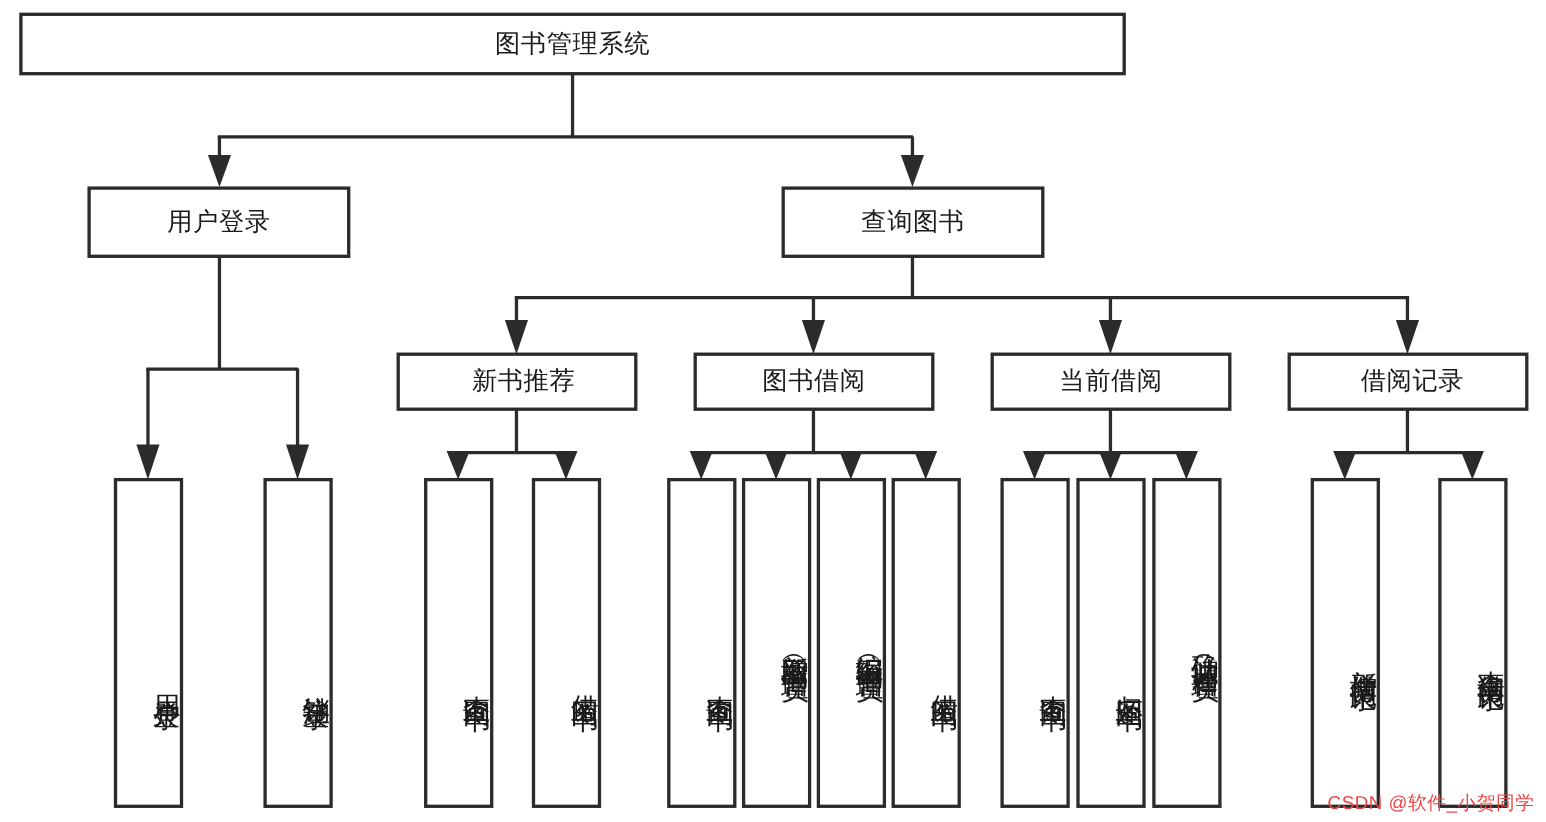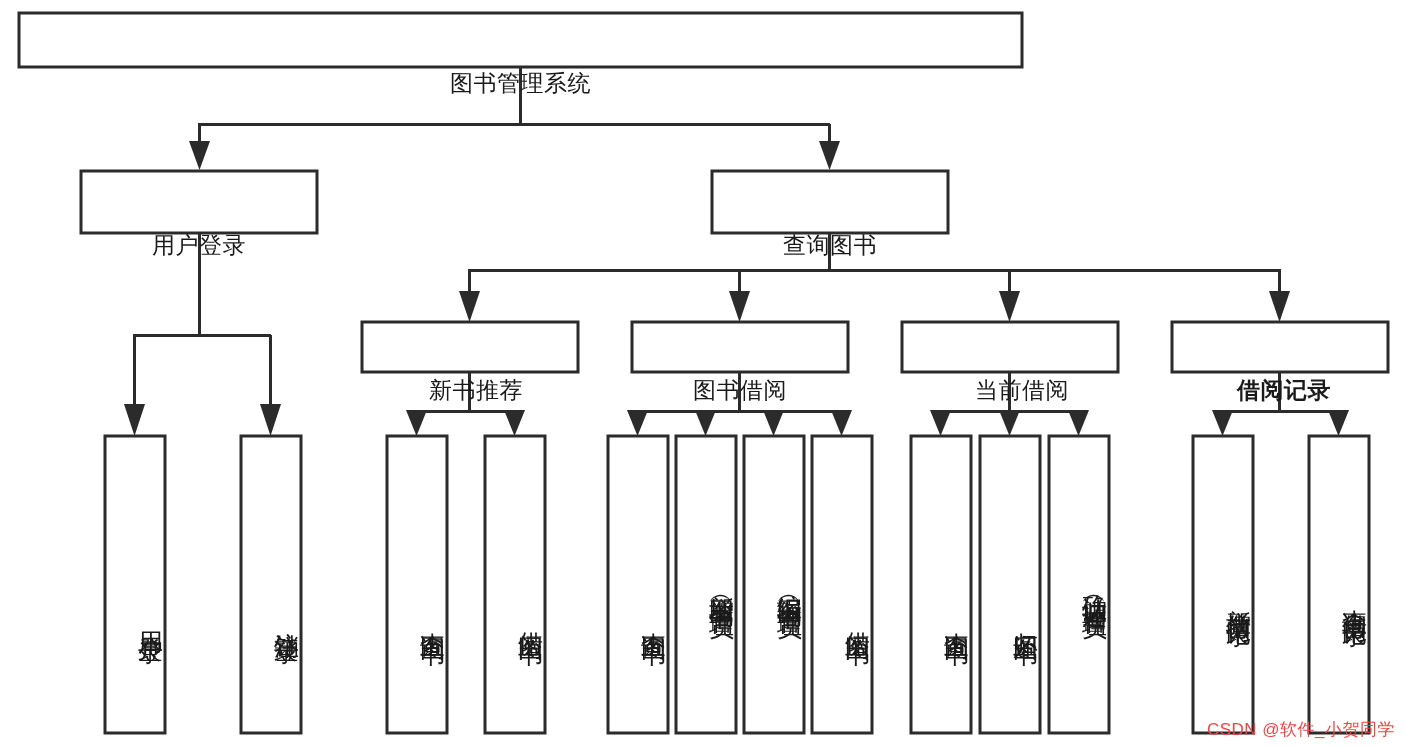--- a/index.html
+++ b/index.html
@@ -46,21 +46,20 @@
     display: flex;
     align-items: center;
     justify-content: center;
     text-align: center;
     pointer-events: none;
   }
   .label-horizontal {
     font-size: 23px;
     line-height: 1.1;
     letter-spacing: 0.5px;
-    margin-top: 44px;
   }
   .label-vertical {
     writing-mode: vertical-rl;
     text-orientation: upright;
     font-size: 25px;
     line-height: 1.12;
     letter-spacing: 3px;
     align-items: flex-start;
     justify-content: center;
   }
@@ -161,22 +160,22 @@
 
   </svg>
 
   <div class="node-label label-horizontal" style="left:19px; top:13px; width:1003px; height:54px;">图书管理系统</div>
 
   <div class="node-label label-horizontal" style="left:81px; top:171px; width:236px; height:62px;">用户登录</div>
   <div class="node-label label-horizontal" style="left:712px; top:171px; width:236px; height:62px;">查询图书</div>
 
   <div class="node-label label-horizontal" style="left:362px; top:322px; width:228px; height:50px;">新书推荐</div>
   <div class="node-label label-horizontal" style="left:632px; top:322px; width:216px; height:50px;">图书借阅</div>
-  <div class="node-label label-horizontal" style="left:902px; top:322px; width:216px; height:50px;padding-left:12px;">当前借阅</div>
-  <div class="node-label label-horizontal" style="left:1172px; top:322px; width:224px; height:50px;font-weight:bold;">借阅记录</div>
+  <div class="node-label label-horizontal" style="left:902px; top:322px; width:216px; height:50px;">当前借阅</div>
+  <div class="node-label label-horizontal" style="left:1172px; top:322px; width:224px; height:50px;">借阅记录</div>
 
   <div class="node-label label-vertical" style="left:105px; top:502px; width:60px; height:231px;">用户登录</div>
   <div class="node-label label-vertical" style="left:241px; top:502px; width:60px; height:231px;">注销登录</div>
 
   <div class="node-label label-vertical" style="left:387px; top:502px; width:60px; height:231px;">查询图书</div>
   <div class="node-label label-vertical" style="left:485px; top:502px; width:60px; height:231px;">借阅图书</div>
 
   <div class="node-label label-vertical" style="left:608px; top:502px; width:60px; height:231px;">查询图书</div>
   <div class="node-label label-vertical" style="left:676px; top:444px; width:60px; height:289px;">新增图书（管理员）</div>
   <div class="node-label label-vertical" style="left:744px; top:444px; width:60px; height:289px;">编辑图书（管理员）</div>

